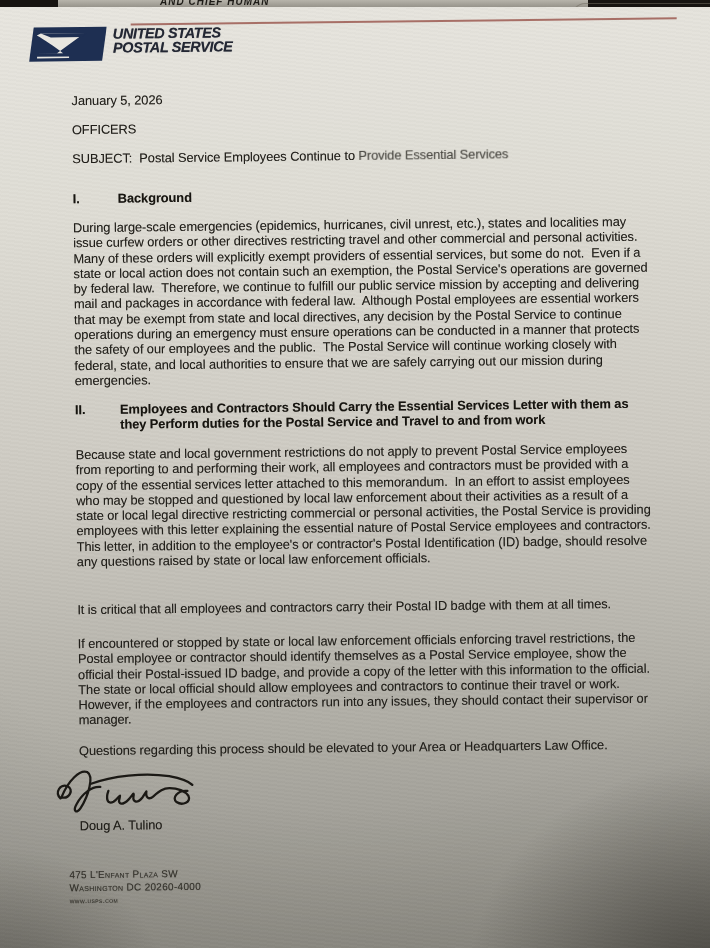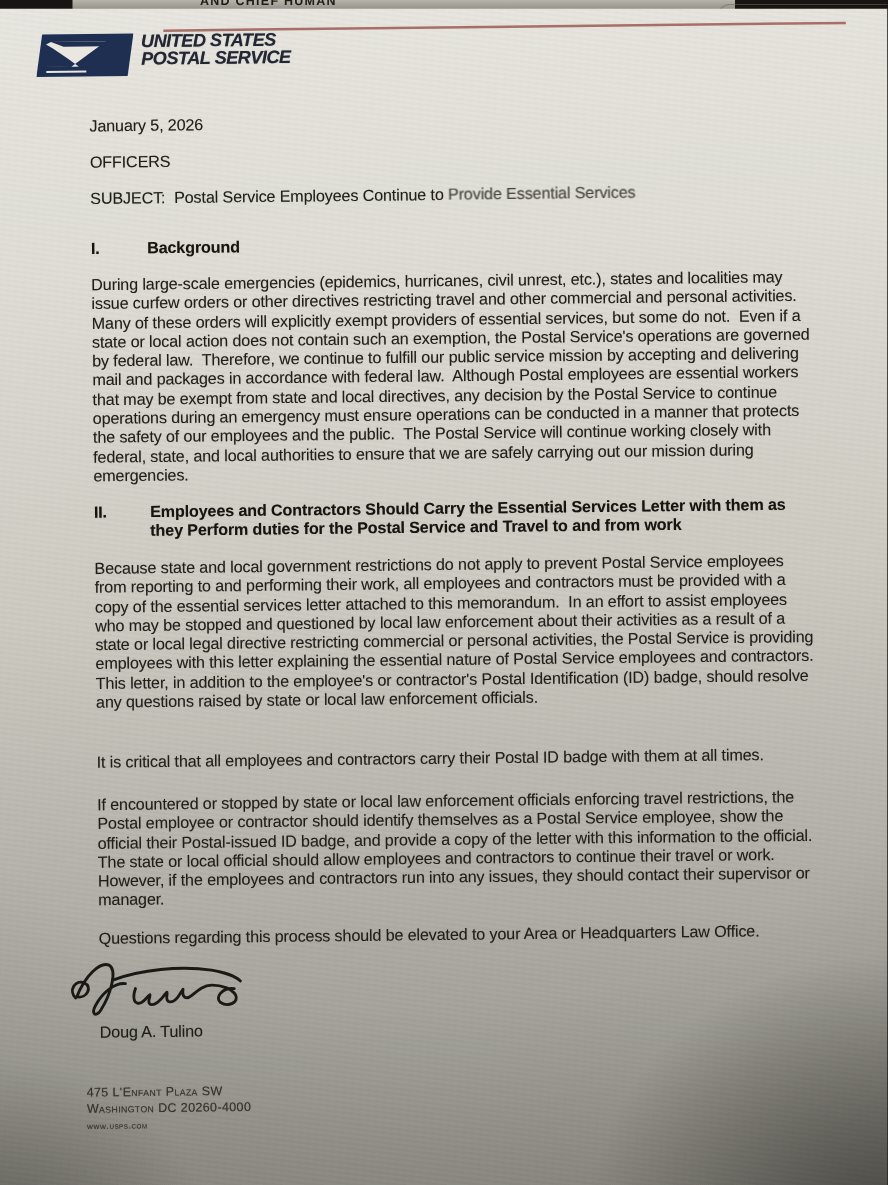--- a/index.html
+++ b/index.html
@@ -8,21 +8,21 @@
     background:#171411;
     font-family:"Liberation Sans", sans-serif;
     position:relative;
   }
   .photo{position:relative;width:710px;height:948px;}
 
   
   .top-sheet{
     position:absolute;top:0;left:58px;width:530px;height:8px;
     background:linear-gradient(#b7b4ab,#928f87);
-    overflow:hidden;z-index:1;
+    overflow:hidden;z-index:1;font-style:italic;
   }
   .top-sheet .frag{
     display:block;margin:-4px 0 0 102px;
     font-size:10px;font-weight:bold;color:#1e1c18;
     letter-spacing:1px;filter:blur(0.5px);white-space:nowrap;
   }
   
   .neighbor-outline{
     position:absolute;top:3px;left:572px;width:150px;height:14px;
     border:1.3px solid rgba(112,106,96,0.55);

